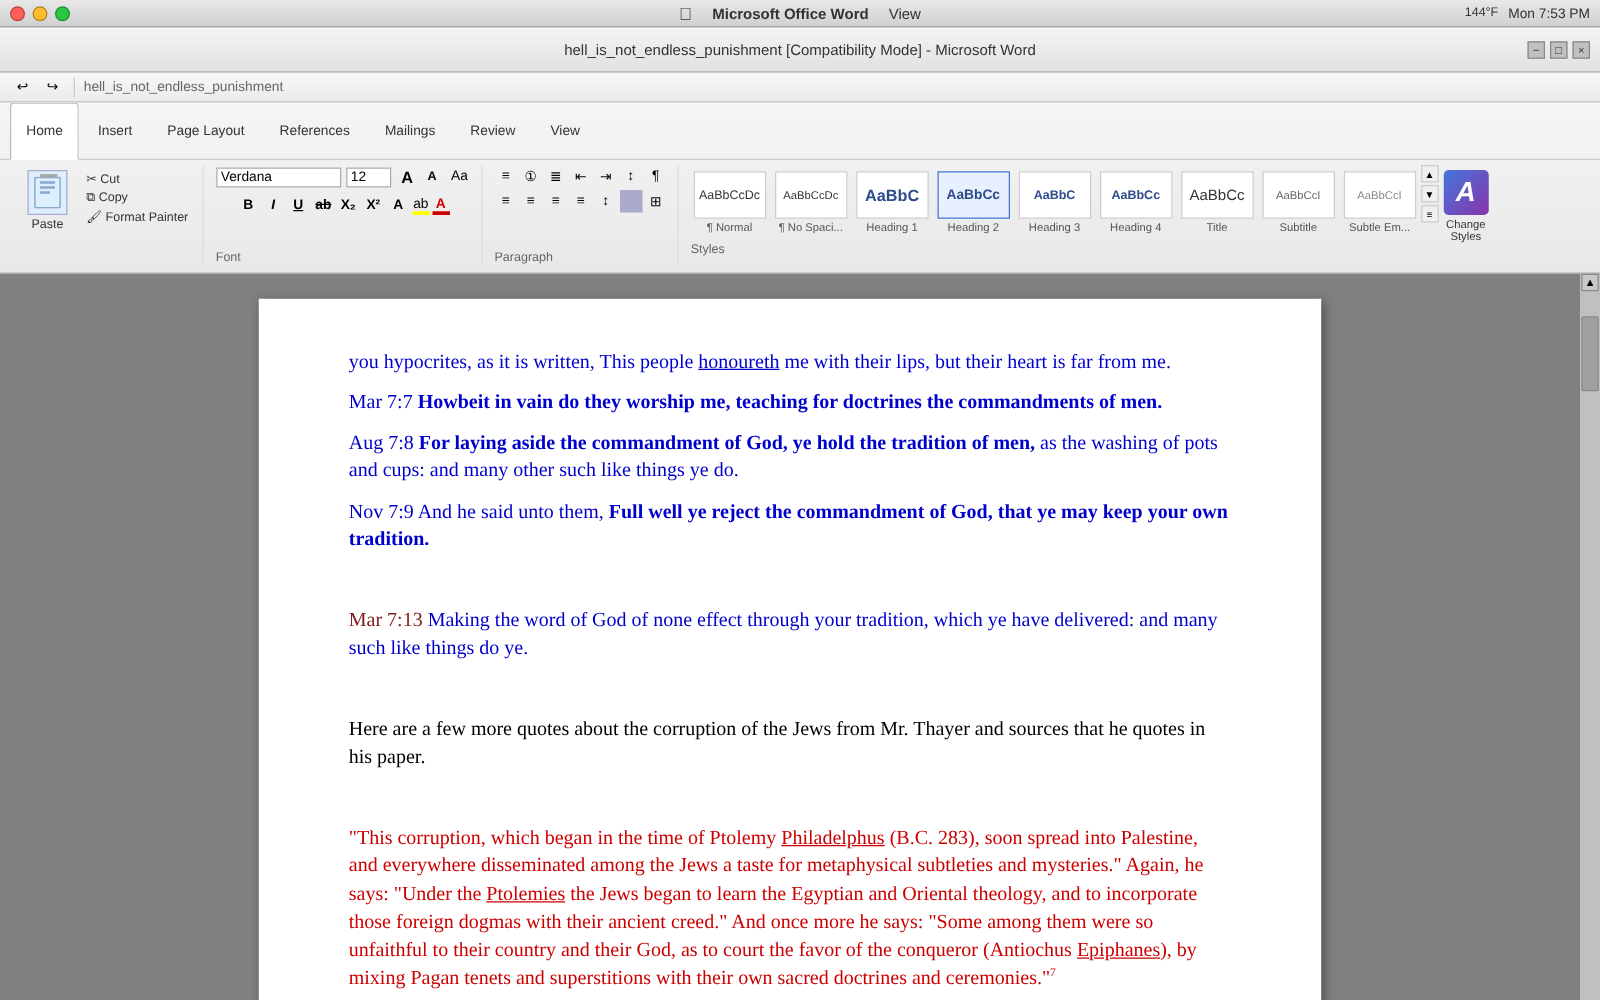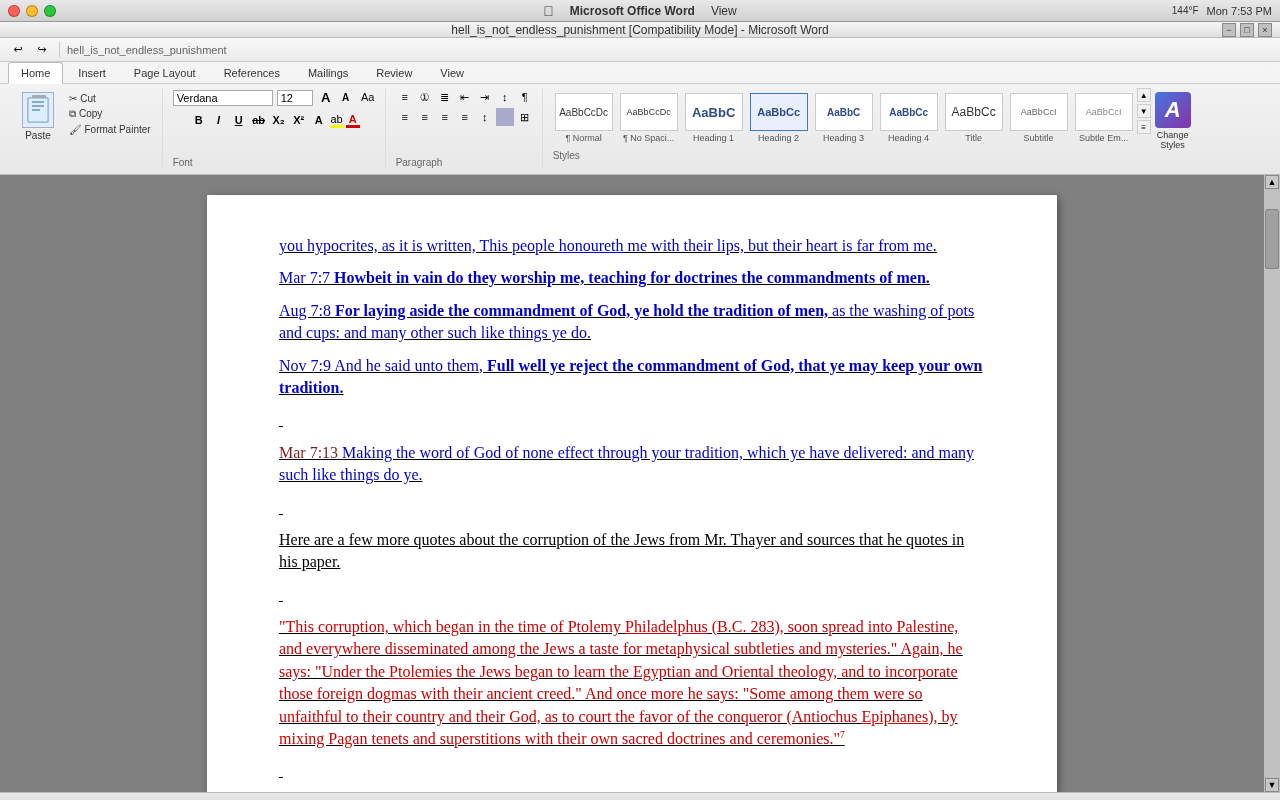--- a/index.html
+++ b/index.html
@@ -44,21 +44,21 @@
       right: 8px;
       display: flex;
       align-items: center;
       gap: 8px;
       font-size: 11px;
       color: #333;
     }
 
     
     .doc-title-bar {
-      height: 16px;
+      height: 36px;
       background: linear-gradient(to bottom, #f5f5f5, #e0e0e0);
       display: flex;
       align-items: center;
       justify-content: center;
       border-bottom: 1px solid #bbb;
       font-size: 12px;
       color: #333;
       position: relative;
     }
     .doc-title-bar .window-controls {
@@ -81,21 +81,21 @@
       background: linear-gradient(to bottom, #f5f5f5, #e8e8e8);
       border-bottom: 1px solid #bbb;
     }
     .ribbon-tabs {
       display: flex;
       padding: 0 8px;
       gap: 2px;
       border-bottom: 1px solid #ccc;
     }
     .ribbon-tab {
-      padding: 4px 12px;
+      padding: 16px 12px;
       font-size: 11px;
       color: #333;
       cursor: pointer;
       border: 1px solid transparent;
       border-bottom: none;
       border-radius: 3px 3px 0 0;
       background: transparent;
     }
     .ribbon-tab.active {
       background: white;
@@ -346,21 +346,20 @@
 
     
     .doc-text {
       font-family: 'Times New Roman', Times, serif;
       font-size: 12pt;
       line-height: 1.4;
       color: #000;
     }
     .doc-paragraph {
       margin-bottom: 10px;
-      text-decoration: underline;
     }
     .scrollbar-right {
       width: 16px;
       background: #c0c0c0;
       display: flex;
       flex-direction: column;
       align-items: center;
     }
     .scrollbar-thumb {
       width: 14px;

